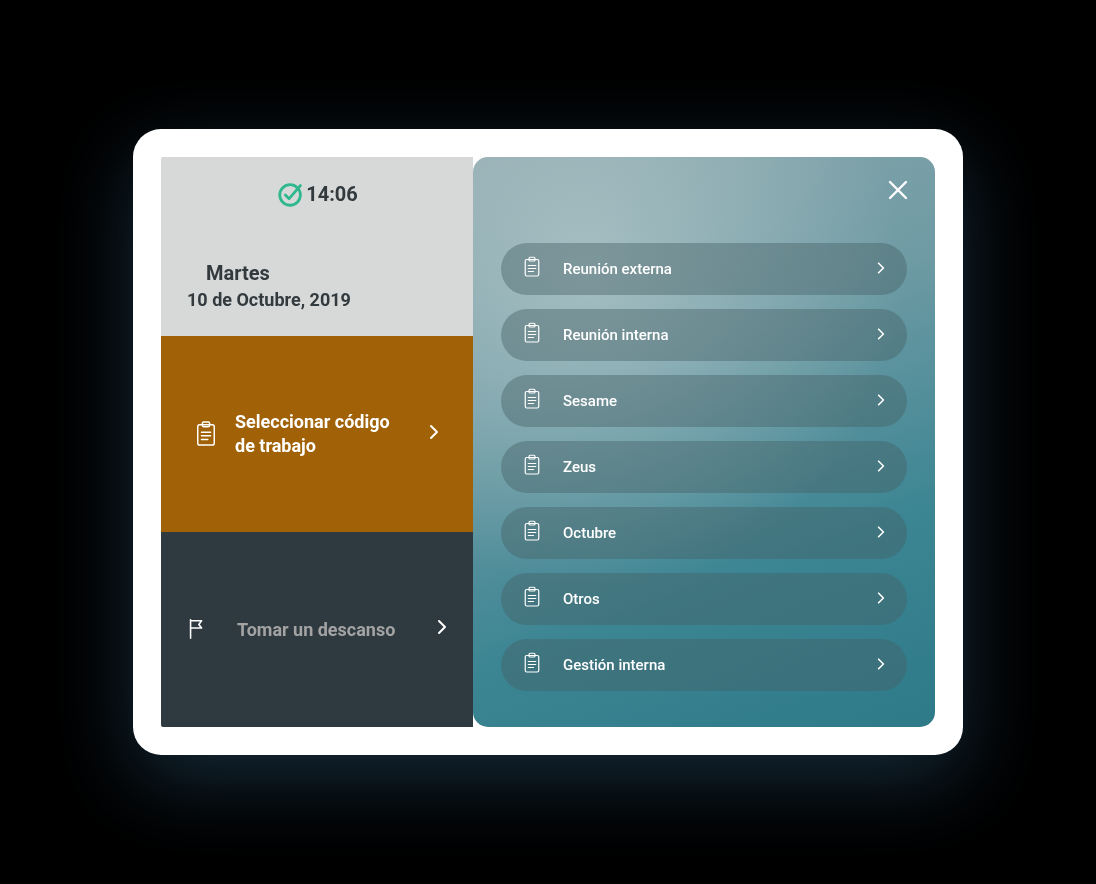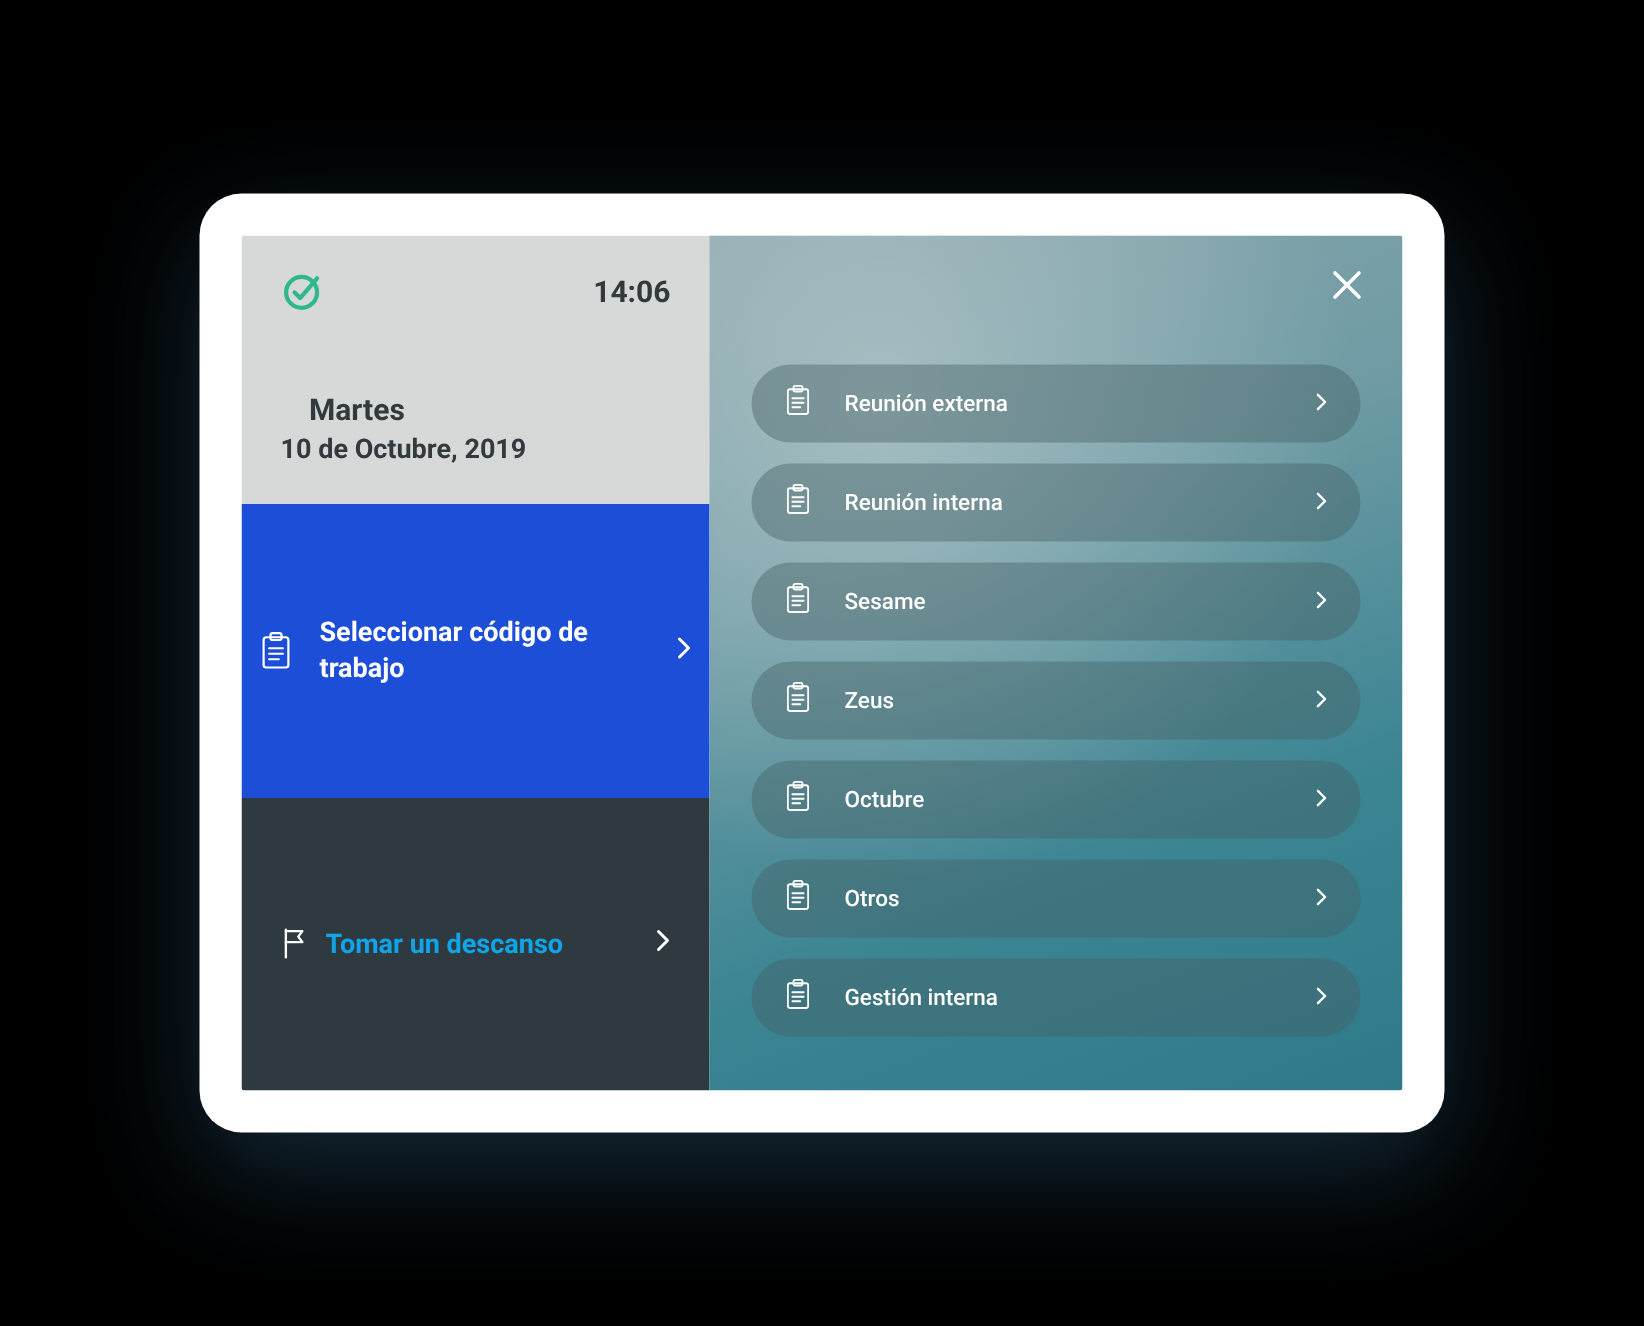--- a/index.html
+++ b/index.html
@@ -33,21 +33,21 @@
     flex-direction: column;
   }
   .left-header {
     background: #d7d9d9;
     padding: 22px 26px 26px 26px;
     flex: 0 0 auto;
   }
   .top-row {
     display: flex;
     align-items: center;
-    justify-content: space-between;
+    justify-content: center;
     margin-bottom: 52px;
   }
   .logo svg { width: 30px; height: 30px; display:block; }
   .time {
     font-size: 20px;
     font-weight: 700;
     color: #323a3e;
   }
   .day {
     font-size: 20px;
@@ -55,36 +55,36 @@
     color: #323a3e;
     margin-left: 19px;
   }
   .date {
     font-size: 18px;
     font-weight: 700;
     color: #323a3e;
     margin-top:4px;
   }
   .left-select {
-    background: #1d4ed8;
-    flex: 1;
-    display: flex;
-    align-items: center;
-    padding: 0 12px;
+    background: #a16207;
+    flex: 1;
+    display: flex;
+    align-items: center;
+    padding: 0 34px;
     gap: 18px;
     color: #fff;
   }
   .left-break {
     background: #2f3a40;
     flex: 1;
     display: flex;
     align-items: center;
     padding: 0 26px;
-    gap: 10px;
-    color: #0ea5e9;
+    gap: 30px;
+    color: #a3a3a3;
   }
   .left-select .label,
   .left-break .label {
     flex: 1;
     font-size: 18px;
     font-weight: 700;
     line-height: 1.3;
   }
   .left-select .chev,
   .left-break .chev {
@@ -95,20 +95,21 @@
   .flag svg { width:20px; height:22px; }
   .chev svg { width:10px; height:16px; }
 
   
   .right {
     flex: 1;
     position: relative;
     background:
       radial-gradient(circle at 25% 20%, rgba(200,215,216,0.55), rgba(200,215,216,0) 55%),
       linear-gradient(160deg, #8aa6ac 0%, #6f9ba4 35%, #3c8593 70%, #2e7a89 100%);
+    border-radius: 15px;
   }
   .close {
     position: absolute;
     top: 22px;
     right: 26px;
     cursor: pointer;
   }
   .close svg { width:22px; height:22px; display:block; }
   .list {
     position: absolute;

